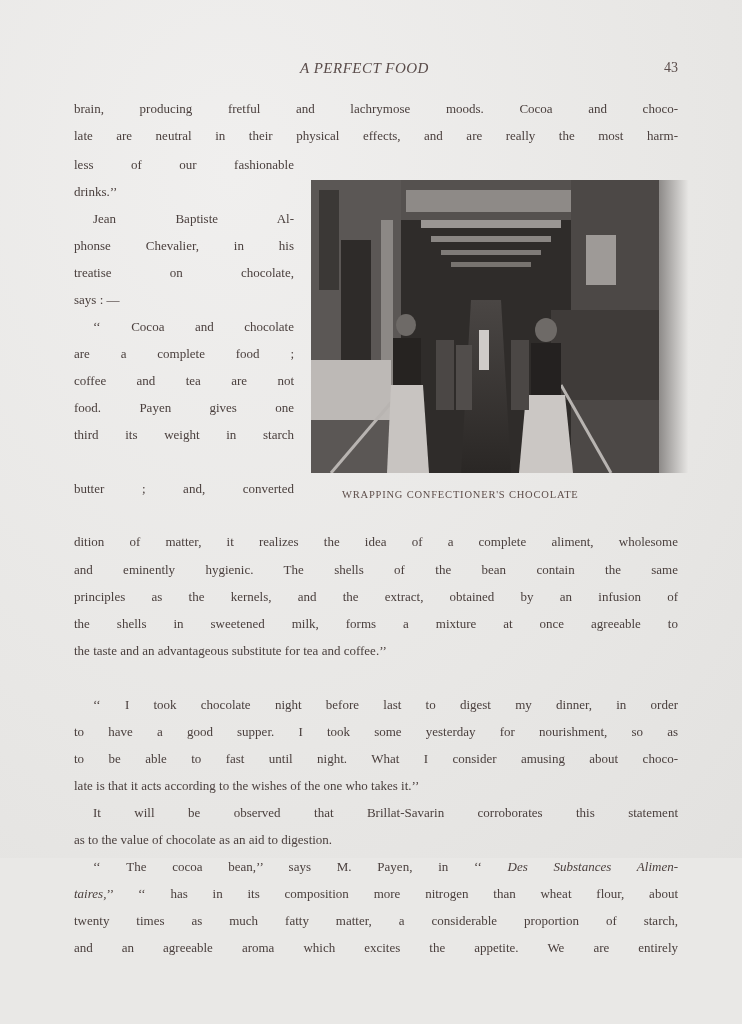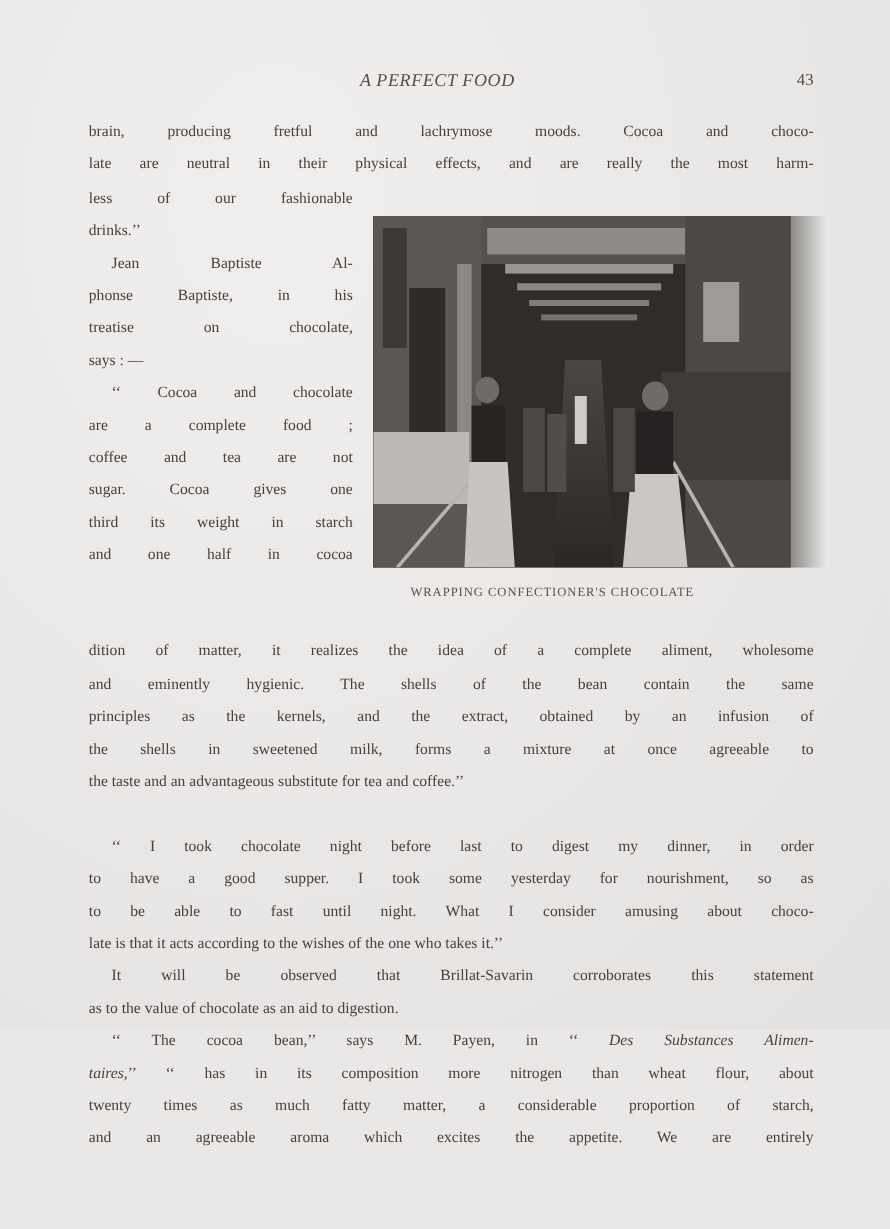--- a/index.html
+++ b/index.html
@@ -51,29 +51,29 @@
 <div class="page">
 
   <div class="running-head">A PERFECT FOOD</div>
   <div class="page-number">43</div>
 
   <div class="line just" style="top:95px">brain, producing fretful and lachrymose moods.  Cocoa and choco-</div>
   <div class="line just" style="top:122px">late are neutral in their physical effects, and are really the most harm-</div>
   <div class="line short" style="top:151px">less of our fashionable</div>
   <div class="line" style="top:178px">drinks.’’</div>
   <div class="line short indent" style="top:205px">Jean Baptiste Al-</div>
-  <div class="line short" style="top:232px">phonse Baptiste, in his</div>
+  <div class="line short" style="top:232px">phonse Chevalier, in his</div>
   <div class="line short" style="top:259px">treatise on chocolate,</div>
   <div class="line" style="top:286px">says : —</div>
   <div class="line short indent" style="top:313px">‘‘ Cocoa and chocolate</div>
   <div class="line short" style="top:340px">are a complete food ;</div>
   <div class="line short" style="top:367px">coffee and tea are not</div>
-  <div class="line short" style="top:394px">sugar.  Cocoa gives one</div>
+  <div class="line short" style="top:394px">food.  Payen gives one</div>
   <div class="line short" style="top:421px">third its weight in starch</div>
-  <div class="line short" style="top:448px">and one half in cocoa</div>
+  <div class="line short" style="top:475px">butter ; and, converted</div>
 
   <div class="figure">
     <svg width="348" height="293" viewBox="0 0 348 293">
       <defs>
         <linearGradient id="flr" x1="0" y1="0" x2="0" y2="1">
           <stop offset="0" stop-color="#4a4644"></stop>
             <stop offset="1" stop-color="#2a2725"></stop>
         </linearGradient>
       </defs>
       <rect width="348" height="293" fill="#2f2c2a"></rect>

